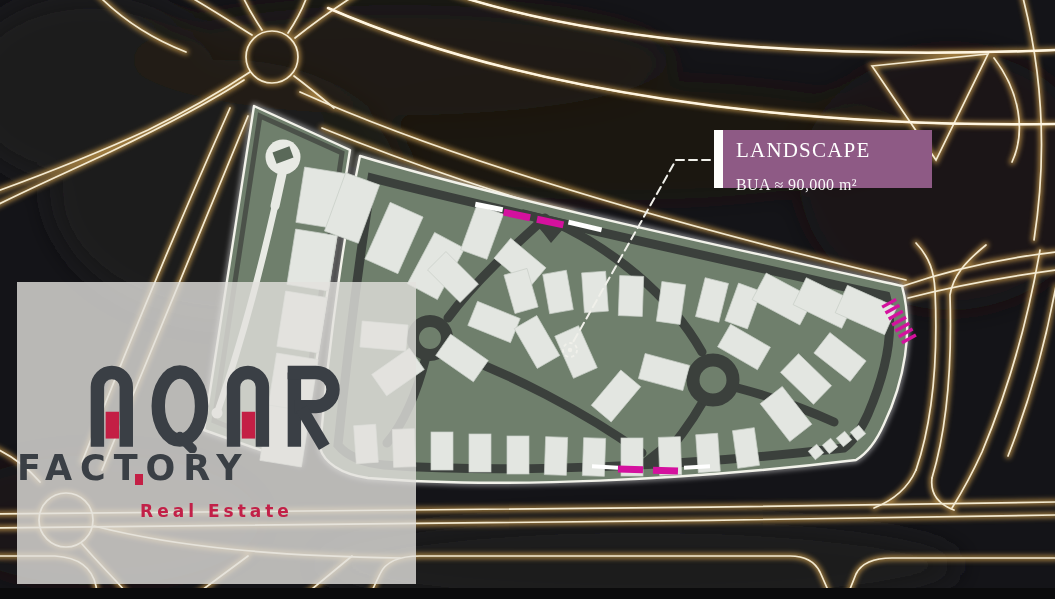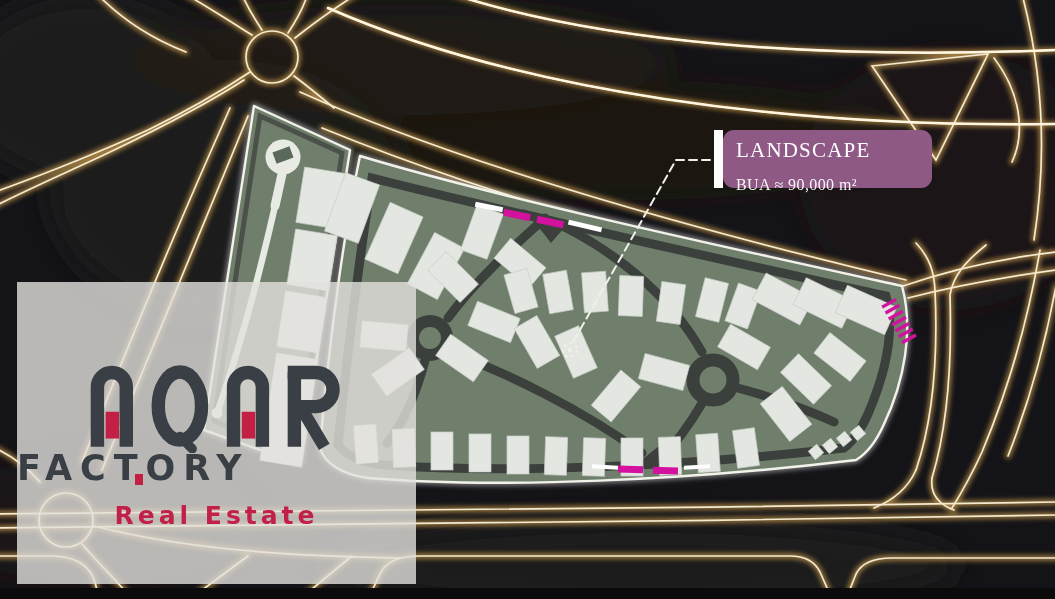--- a/index.html
+++ b/index.html
@@ -22,39 +22,39 @@
   .gate{fill:var(--gate-magenta,#d4119e);}
   .bdash{fill:#ffffff;}
   .conn{fill:none;stroke:#f0f0ea;stroke-width:2;stroke-dasharray:8 5;stroke-linecap:round;}
   .targ{fill:none;stroke:#f0f0ea;stroke-width:1.8;stroke-dasharray:3.4 3;}
   .terr{stroke:none;}
 
   
   .poi-label{position:absolute;left:714px;top:130px;display:flex;height:58px;}
   .poi-bar{width:9px;background:#fdfdfb;}
   .poi-body{width:209px;background:var(--label-purple,#8e5a85);color:#ffffff;
-            padding:8px 0 0 13px;box-sizing:border-box;border-radius:11px;}
+            padding:8px 0 0 13px;box-sizing:border-box;}
   .poi-title{font-family:"Liberation Serif",serif;font-size:21px;letter-spacing:1.2px;line-height:24px;}
   .poi-sub{font-family:"Liberation Serif",serif;font-size:16px;letter-spacing:.4px;margin-top:14px;opacity:.95;}
 
   
   .wm{position:absolute;left:17px;top:282px;width:399px;height:302px;
       background:rgba(226,225,221,.80);}
   .wm-logo{position:absolute;left:58px;top:72px;}
   .lg-stroke{fill:none;stroke:var(--brand-charcoal,#3a3f45);stroke-width:13;}
   .lg-thin{fill:none;stroke:var(--brand-charcoal,#3a3f45);stroke-width:9;stroke-linecap:round;}
   .lg-leg{fill:none;stroke:var(--brand-charcoal,#3a3f45);stroke-width:12;}
   .lg-red{fill:var(--brand-red,#c41f45);}
   .wm-factory{position:absolute;top:166px;left:0;width:100%;text-align:left;
               font-family:"DejaVu Sans",sans-serif;font-weight:bold;font-size:35px;
               letter-spacing:8px;color:var(--brand-charcoal,#3a3f45);}
   .wm-red-mark{position:absolute;left:118px;top:192px;width:8px;height:11px;
                background:var(--brand-red,#c41f45);}
   .wm-tagline{position:absolute;top:219px;left:0;width:100%;text-align:center;
-              font-family:"DejaVu Sans",sans-serif;font-weight:bold;font-size:25px;
+              font-family:"DejaVu Sans",sans-serif;font-weight:bold;font-size:17px;
               letter-spacing:4px;color:var(--tagline-red,#c22048);}
   .sr-only{position:absolute;width:1px;height:1px;overflow:hidden;clip:rect(0 0 0 0);}
 </style>
 </head>
 <body>
 
 <div class="stage">
 
 <svg class="map" width="1055" height="599" viewBox="0 0 1055 599">
   <defs>

